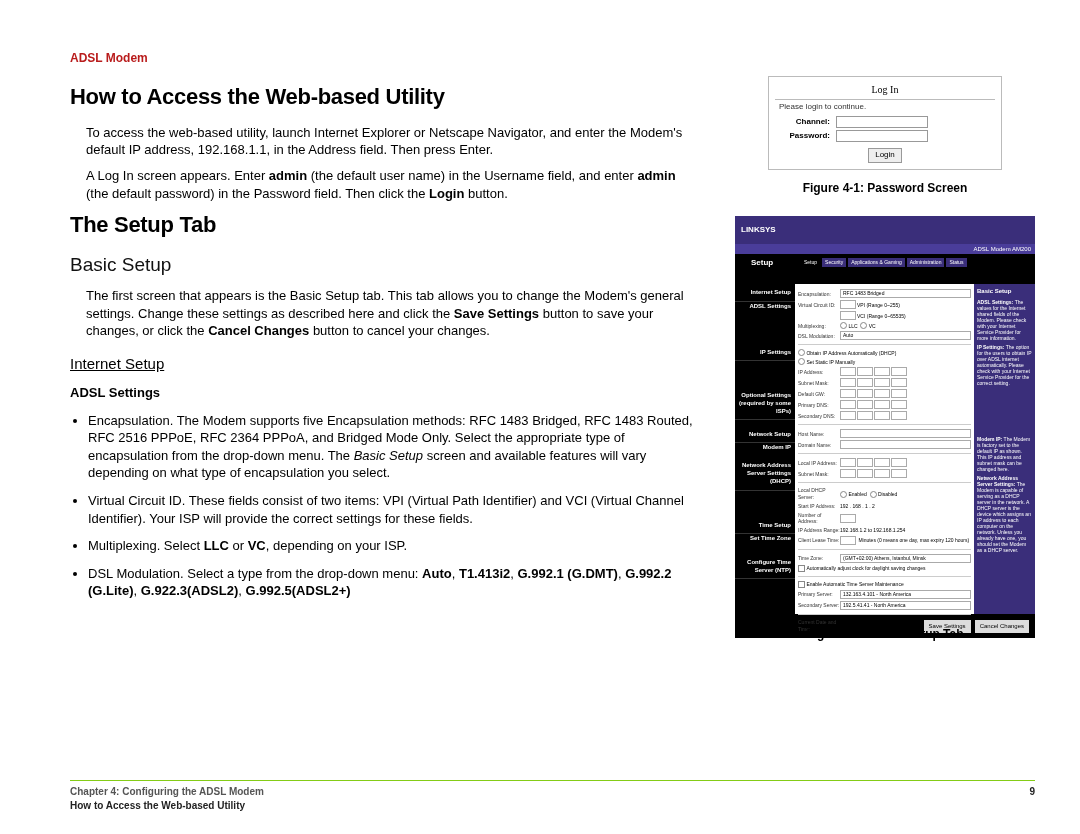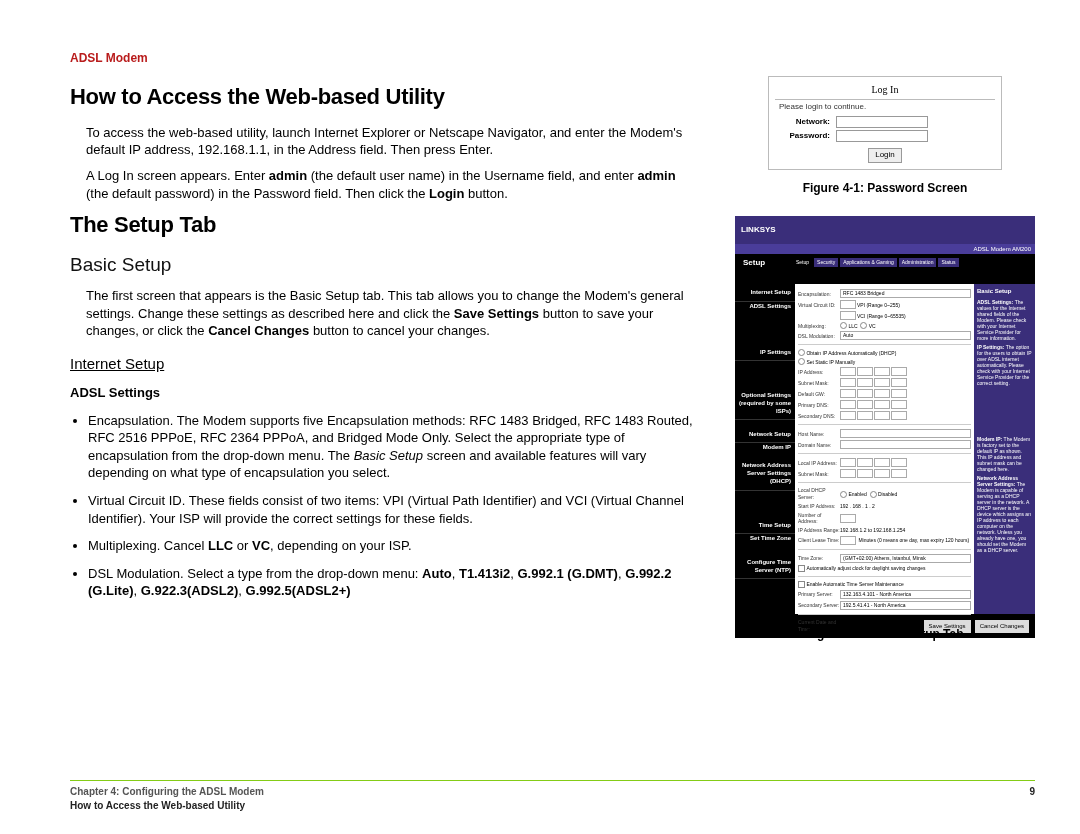--- a/index.html
+++ b/index.html
@@ -137,21 +137,21 @@
     text-align: right;
     font-size: 6px;
     padding: 0 4px;
     line-height: 10px;
   }
   .fig42 .tabs {
     background: #000;
     height: 26px;
     display: flex;
     align-items: flex-start;
-    padding: 4px 4px 0 8px;
+    padding: 4px 4px 0 16px;
   }
   .fig42 .tabname {
     font-size: 8px;
     font-weight: bold;
     color: #fff;
     width: 50px;
   }
   .fig42 .tabbtn {
     font-size: 5px;
     background: #3a2e7a;
@@ -275,35 +275,35 @@
 
       <h3 class="inset">Internet Setup</h3>
       <h4 class="bold">ADSL Settings</h4>
 
       <ul>
         <li>
           <span>Encapsulation. The Modem supports five Encapsulation methods: RFC 1483 Bridged, RFC 1483 Routed, RFC 2516 PPPoE, RFC 2364 PPPoA, and Bridged Mode Only. Select the appropriate type of encapsulation from the drop-down menu. The </span><span class="i">Basic Setup</span><span> screen and available features will vary depending on what type of encapsulation you select.</span>
         </li>
         <li>Virtual Circuit ID. These fields consist of two items: VPI (Virtual Path Identifier) and VCI (Virtual Channel Identifier). Your ISP will provide the correct settings for these fields.</li>
         <li>
-          <span>Multiplexing. Cancel </span><span class="b">LLC</span><span> or </span><span class="b">VC</span><span>, depending on your ISP.</span>
+          <span>Multiplexing. Select </span><span class="b">LLC</span><span> or </span><span class="b">VC</span><span>, depending on your ISP.</span>
         </li>
         <li>
           <span>DSL Modulation. Select a type from the drop-down menu: </span><span class="b">Auto</span><span>, </span><span class="b">T1.413i2</span><span>, </span><span class="b">G.992.1 (G.DMT)</span><span>, </span><span class="b">G.992.2 (G.Lite)</span><span>, </span><span class="b">G.922.3(ADSL2)</span><span>, </span><span class="b">G.992.5(ADSL2+)</span>
         </li>
       </ul>
     </div>
 
     <div class="figcol">
 
       <div class="fig41">
         <div class="logintitle">Log In</div>
         <div class="pleasemsg">Please login to continue.</div>
         <div class="row">
-          <div class="lbl">Network:</div>
+          <div class="lbl">Channel:</div>
           <div class="inp"></div>
         </div>
         <div class="row">
           <div class="lbl">Password:</div>
           <div class="inp"></div>
         </div>
         <div class="btnrow"><span class="btn">Login</span></div>
       </div>
       <div class="figcaption">Figure 4-1: Password Screen</div>
 

